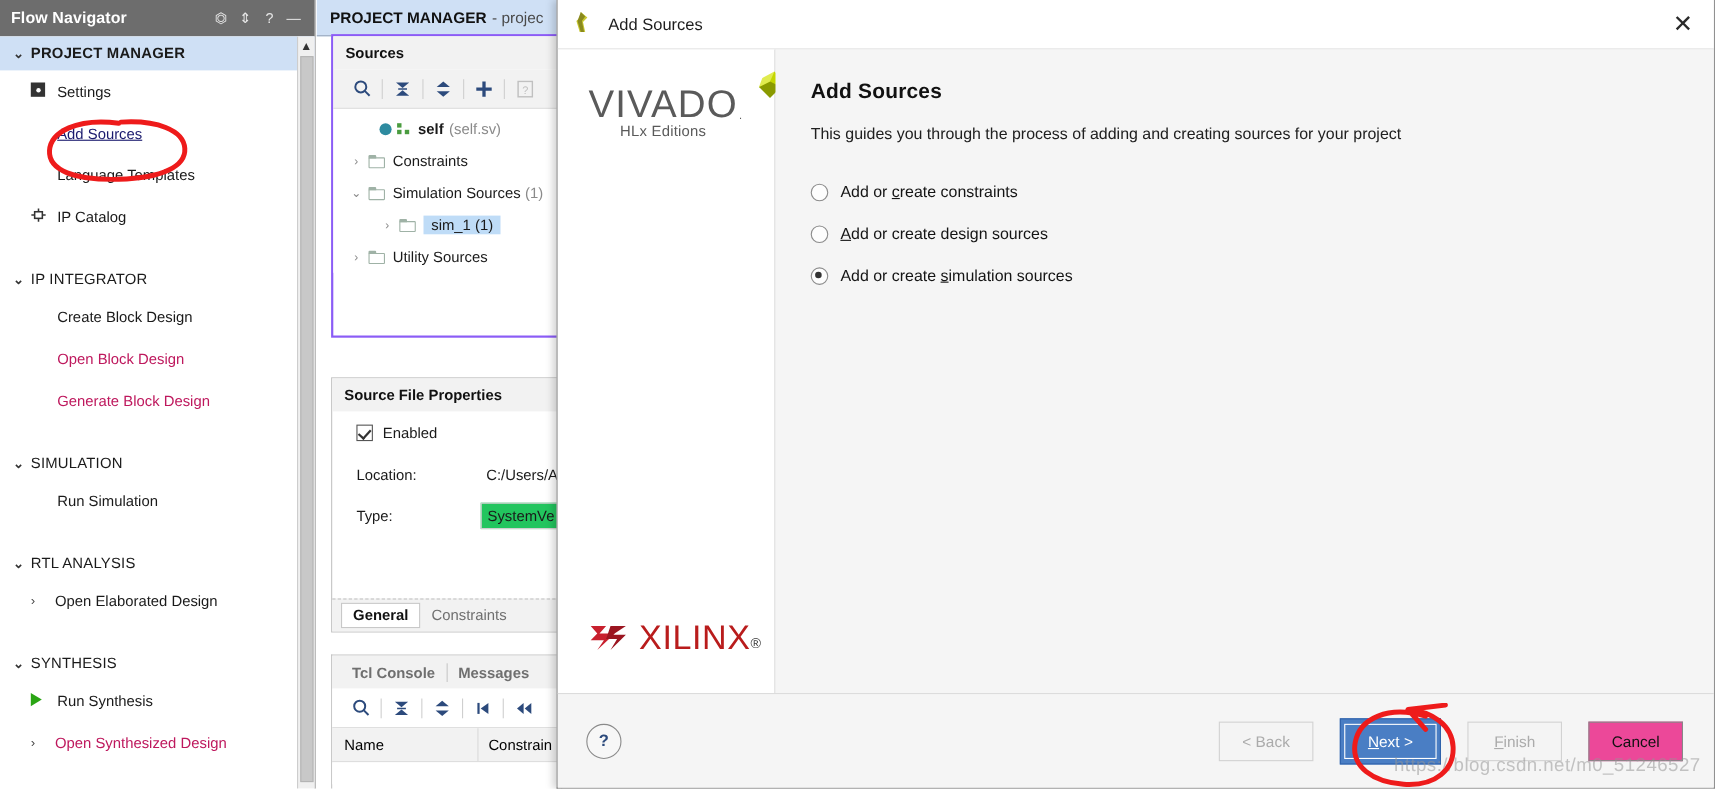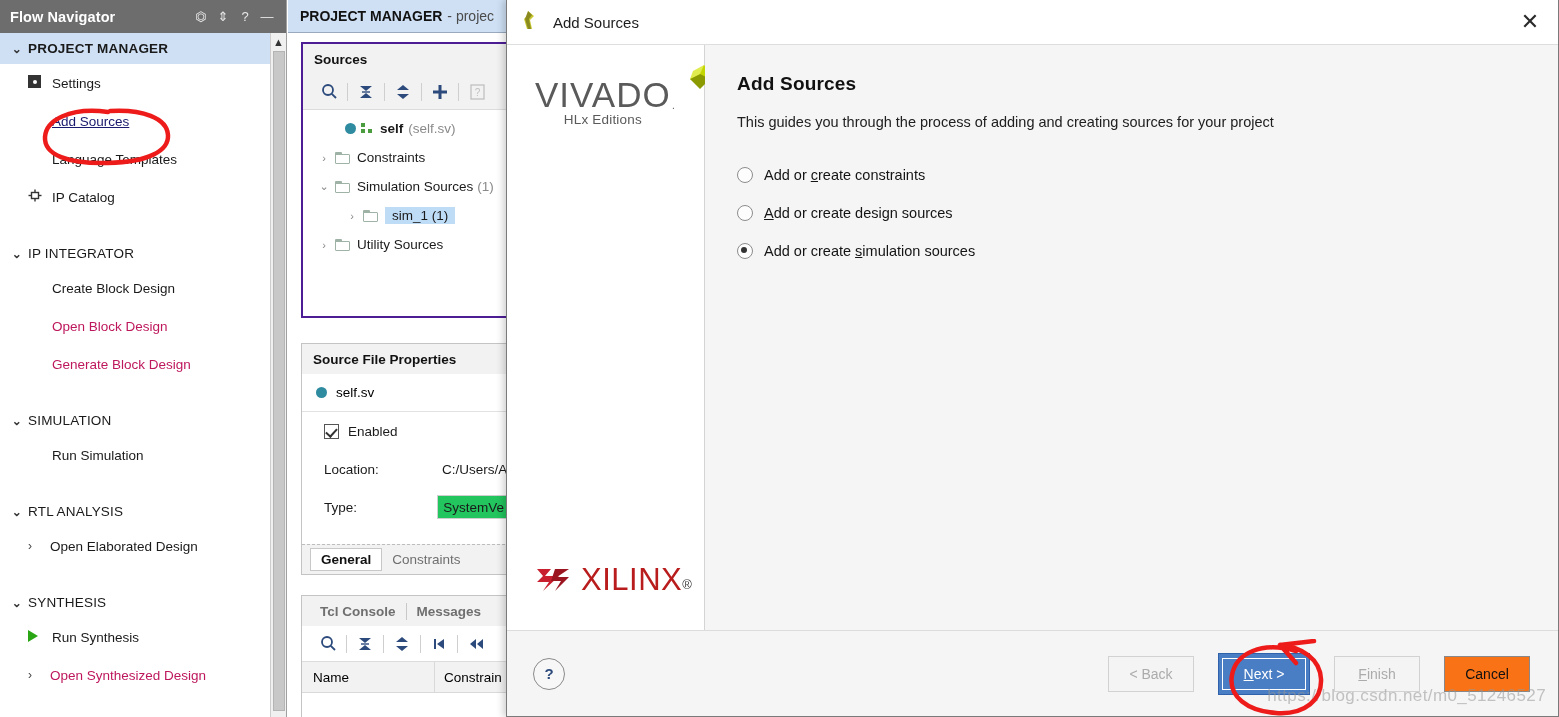--- a/index.html
+++ b/index.html
@@ -180,21 +180,21 @@
     background: #f5f5f5; border-top: 1px solid #dcdcdc;
     display: flex; align-items: center; padding: 0 28px 0 26px;
   }
   #help-btn {
     width: 32px; height: 32px; border-radius: 50%; border: 1.4px solid #8a8a8a;
     background: #f7f7f7; color: #2c4a7c; font-size: 15px; font-weight: bold;
     display: flex; align-items: center; justify-content: center;
   }
   .btn-area { margin-left: auto; display: flex; align-items: center; gap: 24px; }
   .btn {
-    width: 86px; height: 36px; border: 1px solid #b5b5b5; background: #f97316;
+    width: 86px; height: 36px; border: 1px solid #b5b5b5; background: #ec4899;
     font-size: 14px; color: #1c1c1c; display: flex; align-items: center; justify-content: center;
   }
   .btn.disabled { color: #ababab; border-color: #d2d2d2; background: #f4f4f4; }
   .btn.strong { border-color: #888; color: #111; }
   .btn-next-wrap {
     width: 92px; height: 42px; background: #4a7ec4; border: 1px solid #2f62ab;
     display: flex; align-items: center; justify-content: center;
   }
   .btn-next {
     width: 84px; height: 32px; background: #4a7ec4; border: 1.5px solid #ffffff;
@@ -318,21 +318,21 @@
       </div>
     </div>
   </div>
 
   <div id="center-col">
     <div id="pm-header">
       <b>PROJECT MANAGER</b>
       <span class="sub" style="margin-left:5px;">- projec</span>
     </div>
 
-    <div class="panel" style="top:42px; width:210px; height:276px; border:2px solid #4c1d95;">
+    <div class="panel" style="top:31px; width:210px; height:276px; border:2px solid #8b5cf6;">
       <div class="panel-title">Sources</div>
       <div class="panel-toolbar">
         <span class="tbtn">
           <svg width="17" height="17" viewBox="0 0 17 17">
               <circle cx="7" cy="7" r="5" fill="none" stroke="#2c4a7c" stroke-width="1.8"></circle>
               <line x1="10.8" y1="10.8" x2="15" y2="15" stroke="#2c4a7c" stroke-width="1.8"></line>
             </svg>
         </span>
         <span class="tsep"></span>
         <span class="tbtn">
@@ -396,24 +396,20 @@
           <span class="tw">›</span>
           <span class="folder"></span>
           <span>Utility Sources</span>
         </div>
       </div>
 
     </div>
 
     <div class="panel" style="top:343px; width:210px; height:232px; border:1px solid #c4c4c4;">
       <div class="panel-title">Source File Properties</div>
-      <div style="height:38px;display:flex;align-items:center;padding-left:14px;font-size:13.5px;background:#fff;border-bottom:1px solid #e2e2e2;">
-        <span class="blue-dot"></span>
-        <span style="margin-left:9px;">self.sv</span>
-      </div>
       <div class="prop-row">
         <span class="chk"></span>
         <span>Enabled</span>
       </div>
       <div class="prop-row">
         <span class="k">Location:</span>
         <span>C:/Users/A</span>
       </div>
       <div class="prop-row">
         <span class="k">Type:</span>

